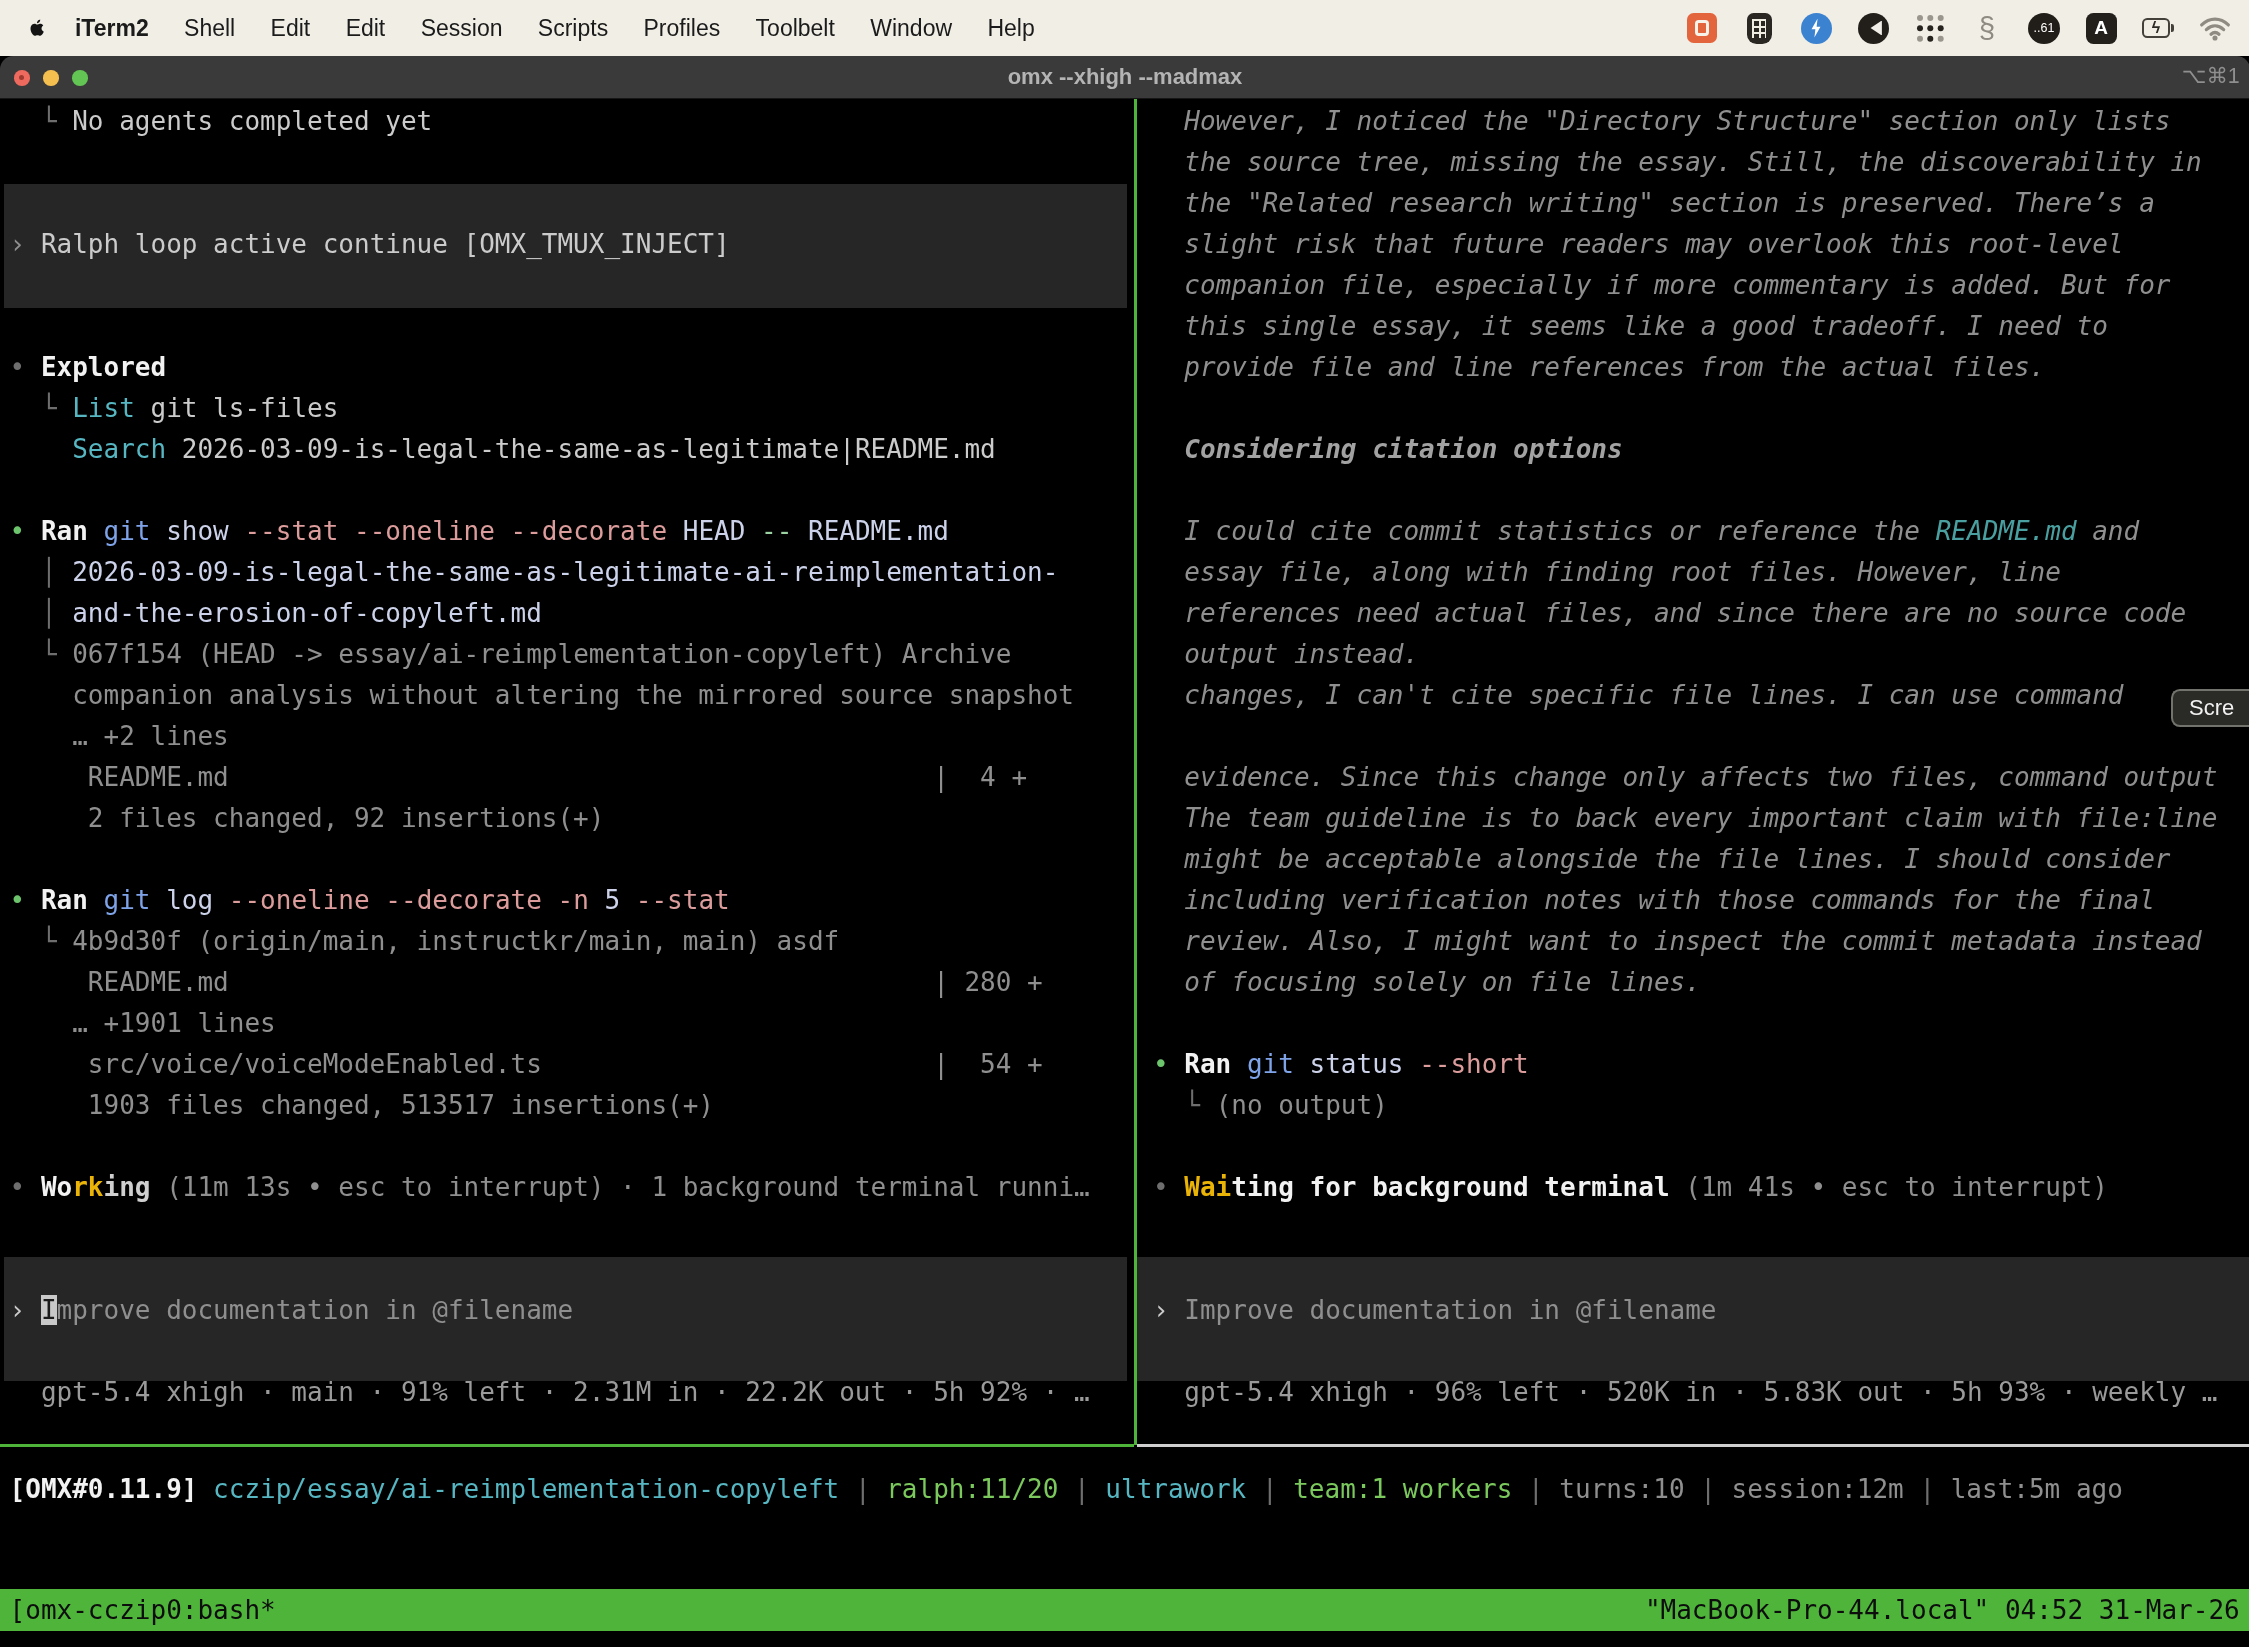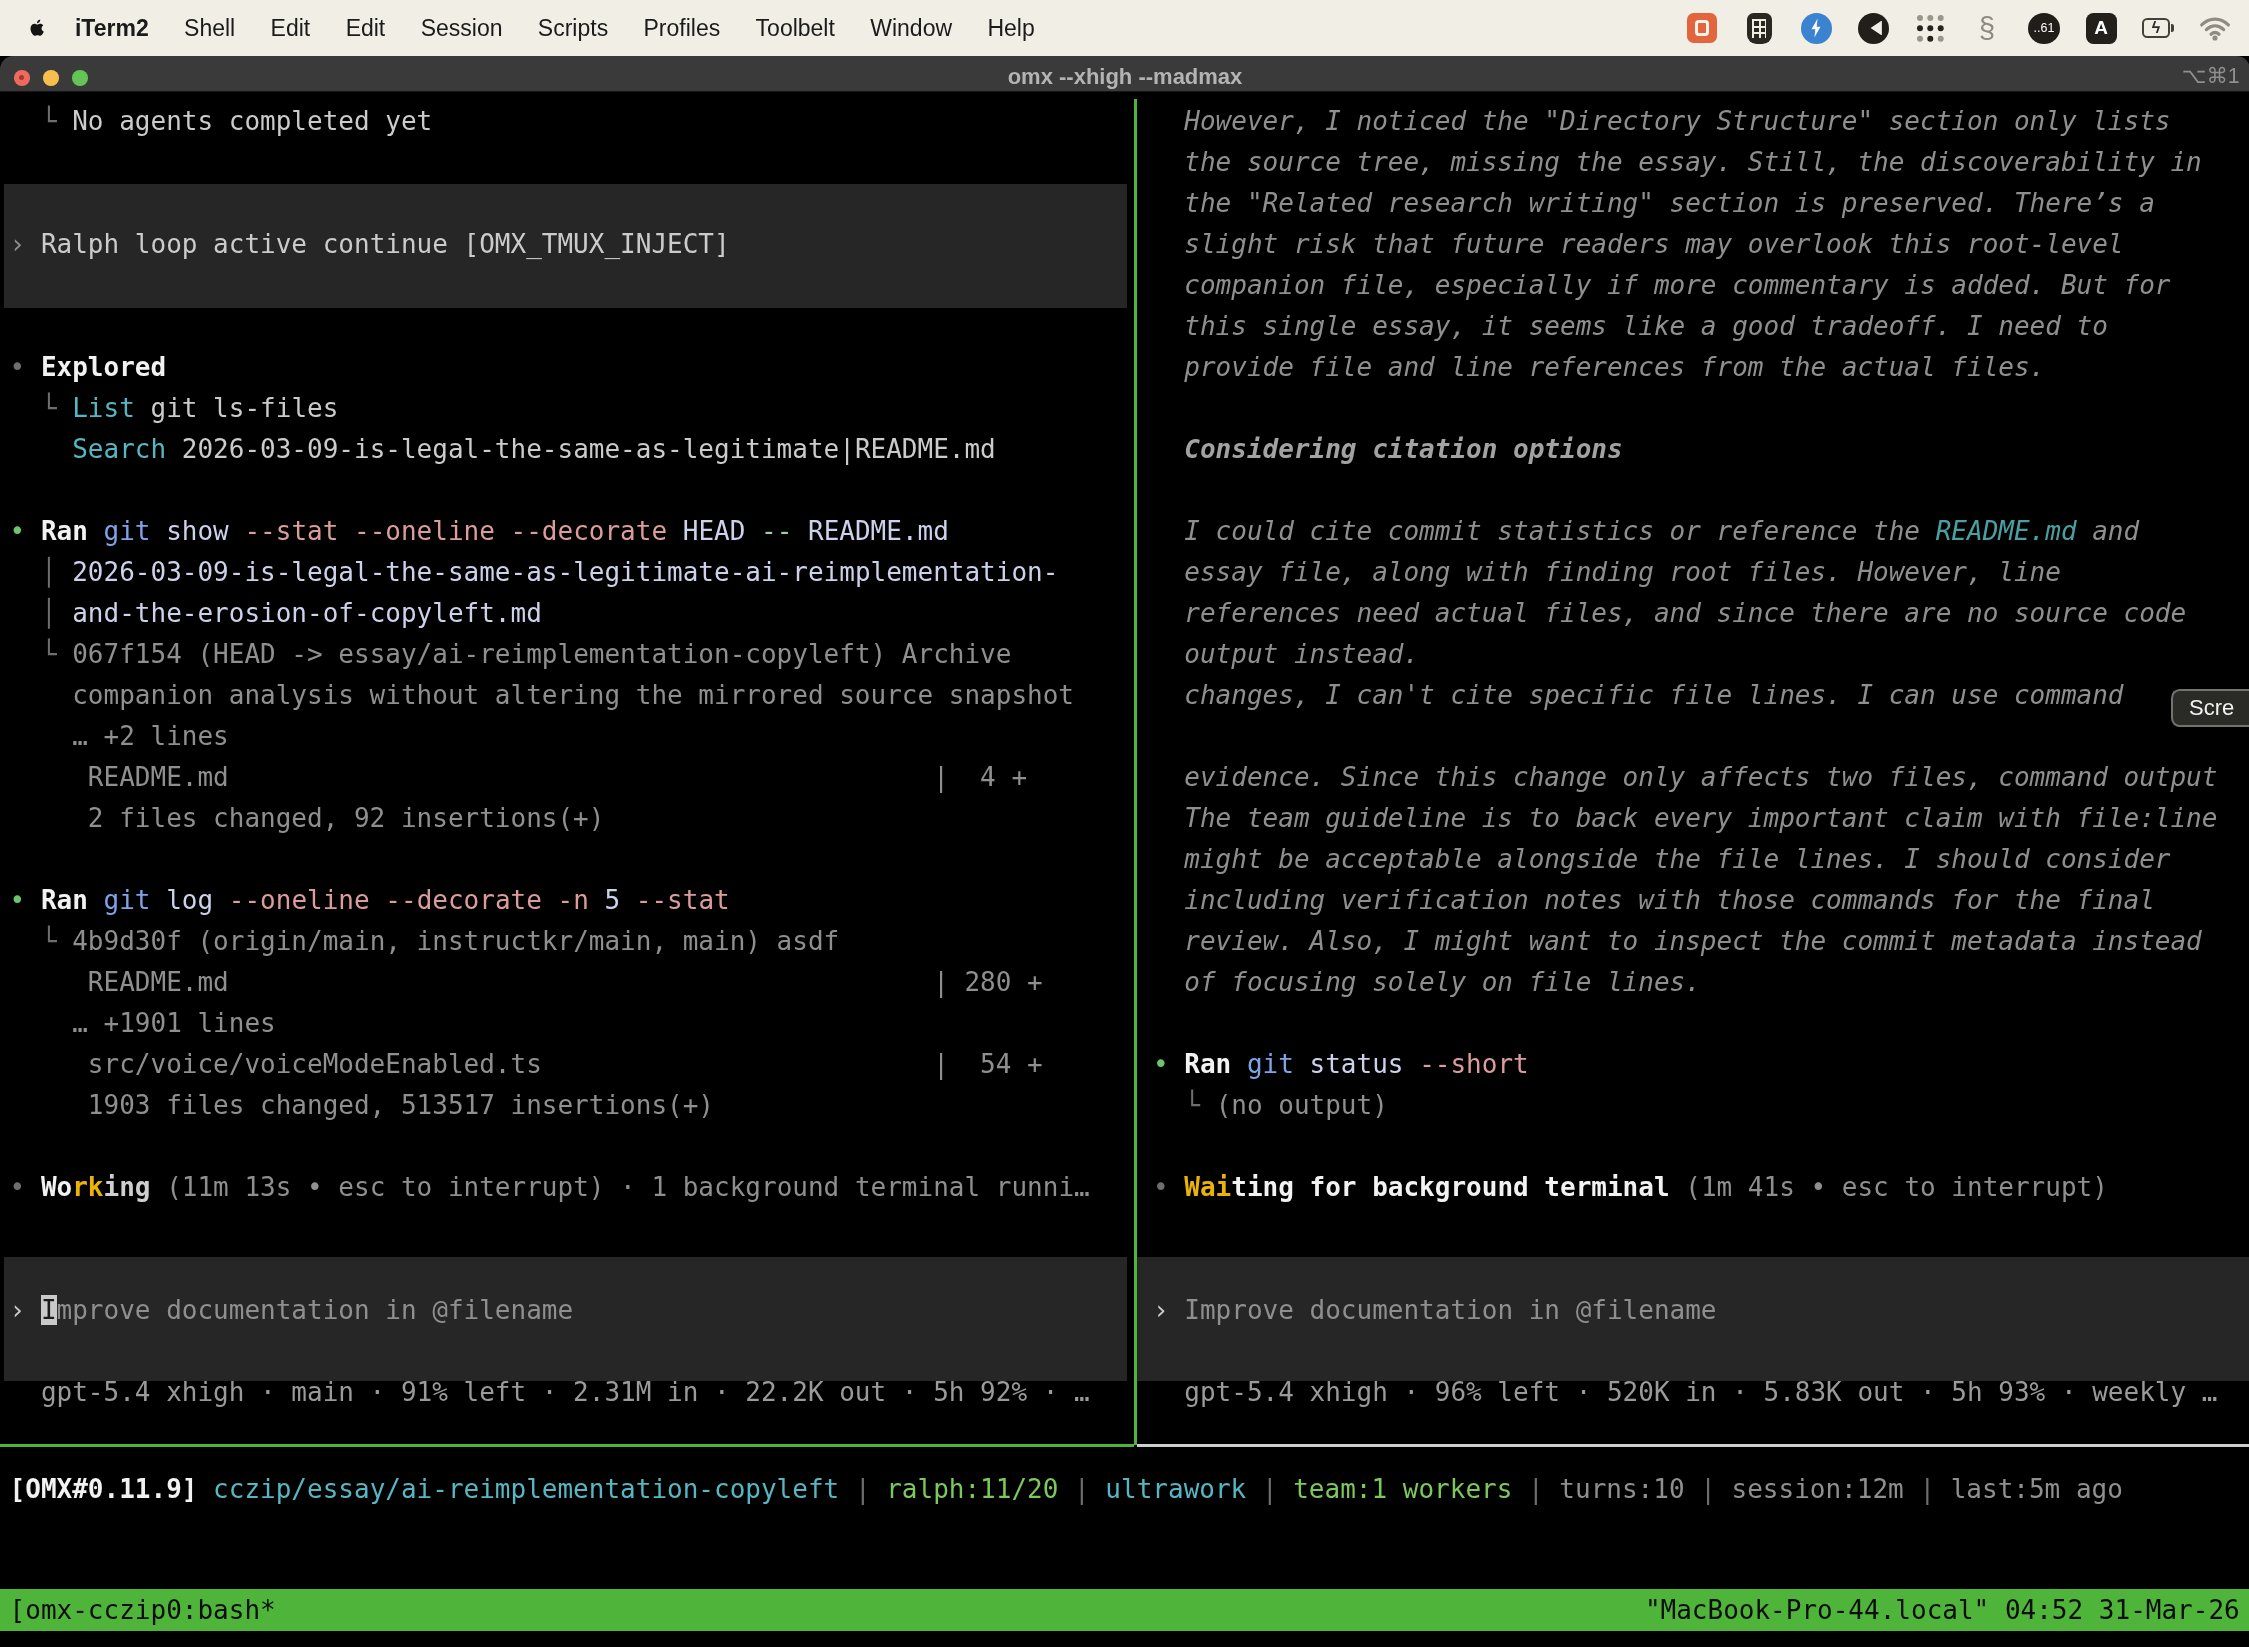--- a/index.html
+++ b/index.html
@@ -33,21 +33,21 @@
   .ic-squiggle { color:#8f8b82; font-size:29.5px; }
   .ic-badge61 { width:32px; height:31px; background:#211d19; border-radius:50%; color:#fff;
     font-size:12.5px; display:flex; align-items:center; justify-content:center; letter-spacing:0; }
   .ic-keyA { width:31px; height:31px; background:#23201c; border-radius:7.4px; color:#fff;
     font-size:19px; font-weight:bold; display:flex; align-items:center; justify-content:center; }
   .ic-batt { display:flex; align-items:center; }
   .batt-body { width:37px; height:20px; border:2.2px solid #44413b; border-radius:5.2px; display:flex; align-items:center; justify-content:center; color:#2c2a26; font-size:16px; font-weight:bold; }
   .batt-tip { width:3.7px; height:8.9px; background:#44413b; border-radius:0 2.2px 2.2px 0; margin-left:1.5px; }
 
   
-  .titlebar { position:absolute; left:0; top:56px; width:2250px; height:36px;
+  .titlebar { position:absolute; left:0; top:56px; width:2250px; height:43px;
     background:#3a3a3a; border-radius:13.3px 13.3px 0 0; border-bottom:1.5px solid #161616;
     font-family:"Liberation Sans", sans-serif; }
   .tl { position:absolute; top:14px; width:15.5px; height:15.5px; border-radius:50%; }
   .tl-red { left:14px; background:#ee6a5f; }
   .tl-red::after { content:""; position:absolute; left:5.2px; top:5.2px; width:5.2px; height:5.2px; border-radius:50%; background:#9e3a30; }
   .tl-yellow { left:43px; background:#f5bf4f; }
   .tl-green { left:72px; background:#62c554; }
   .win-title { position:absolute; left:0; right:0; top:0; height:43px; line-height:41px; text-align:center;
     color:#b4b4b4; font-size:22px; font-weight:bold; }
   .win-shortcut { position:absolute; right:10.3px; top:0; height:43px; line-height:41px; color:#8f8f8f; font-size:21.4px; }

